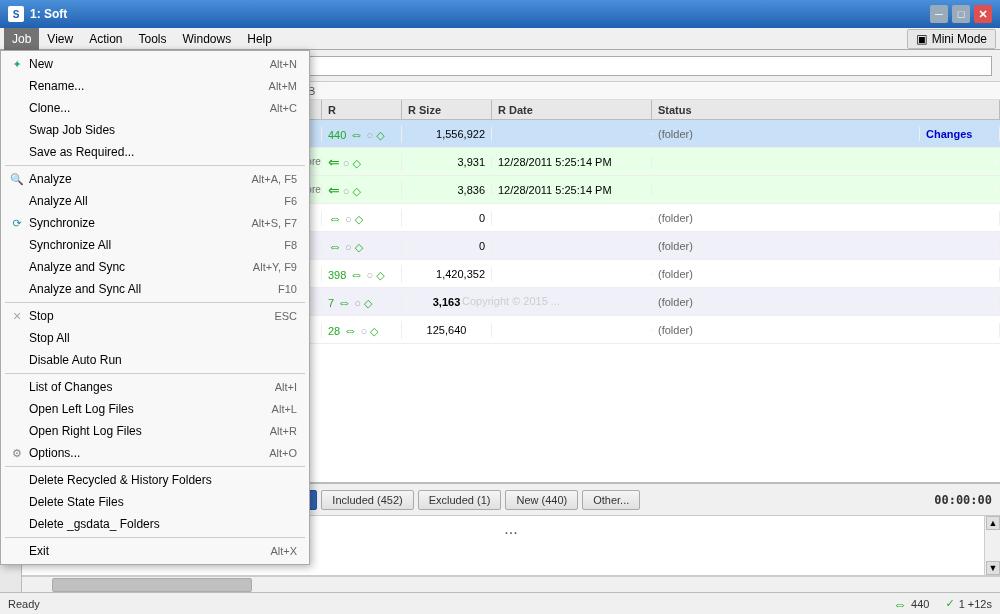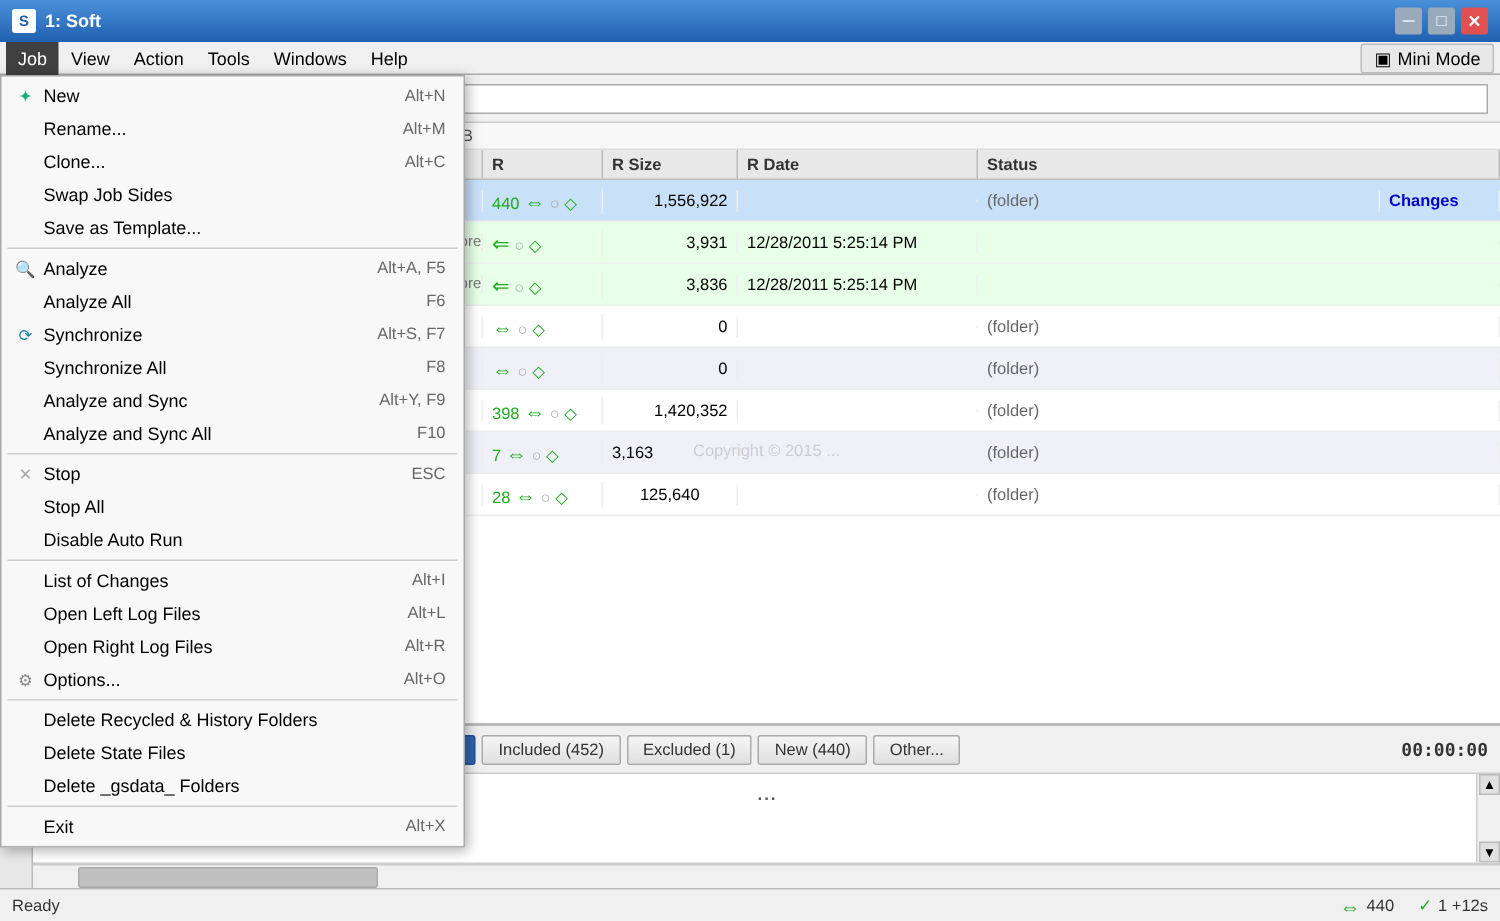--- a/index.html
+++ b/index.html
@@ -76,21 +76,21 @@
     .menu-item {
       padding: 2px 8px;
       cursor: pointer;
       font-size: 12px;
       color: #000;
       height: 22px;
       display: flex;
       align-items: center;
     }
     .menu-item:hover, .menu-item.active {
-      background: #404040;
+      background: #737373;
       color: #fff;
     }
     #mini-mode-btn {
       margin-left: auto;
       display: flex;
       align-items: center;
       gap: 4px;
       padding: 2px 8px;
       cursor: pointer;
       font-size: 12px;
@@ -430,21 +430,21 @@
     </div>
     <div class="dd-item">
       <span>Clone...</span>
       <span class="dd-shortcut">Alt+C</span>
     </div>
     <div class="dd-item">
       <span>Swap Job Sides</span>
       <span class="dd-shortcut"></span>
     </div>
     <div class="dd-item">
-      <span>Save as Template...</span>
+      <span>Save as Required...</span>
       <span class="dd-shortcut"></span>
     </div>
     <div class="dd-separator"></div>
     <div class="dd-item">
       <span class="dd-icon" style="color:#5a5;">🔍</span>
       <span>Analyze</span>
       <span class="dd-shortcut">Alt+A, F5</span>
     </div>
     <div class="dd-item">
       <span>Analyze All</span>
@@ -645,21 +645,21 @@
       <div class="file-row" style="background:#f0f0f8;">
         <div class="file-cell" style="width:90px;"></div>
         <div class="file-cell" style="width:130px; color:#777;">(not present)</div>
         <div class="file-cell" style="width:80px; color:#666;">(folder)</div>
         <div class="file-cell" style="width:80px;">
           <span style="color:#2a2;">7</span>
           <span style="color:#2a2; font-size:14px;">⇔</span>
           <span style="color:#aaa;">○</span>
           <span style="color:#2a2;">◇</span>
         </div>
-        <div class="file-cell" style="width:90px; text-align:left;">3,163</div>
+        <div class="file-cell" style="width:90px; text-align:center;font-weight:bold;">3,163</div>
         <div class="file-cell" style="width:160px;"></div>
         <div class="file-cell" style="flex:1; color:#666;">(folder)</div>
       </div>
 
       <div class="file-row">
         <div class="file-cell" style="width:90px;"></div>
         <div class="file-cell" style="width:130px; color:#777;">(not present)</div>
         <div class="file-cell" style="width:80px; color:#666;">(folder)</div>
         <div class="file-cell" style="width:80px;">
           <span style="color:#2a2;">28</span>

